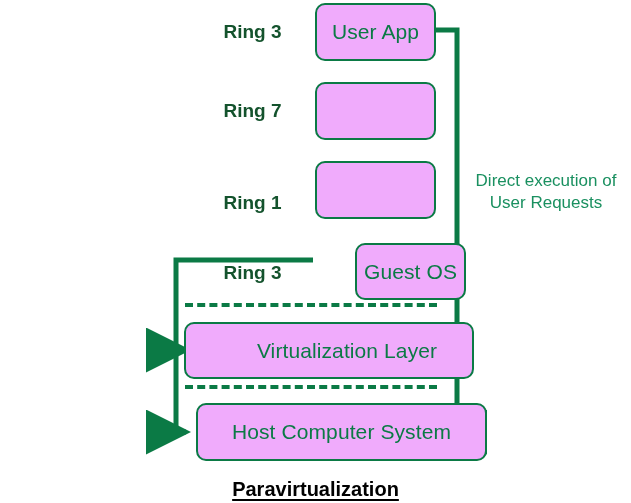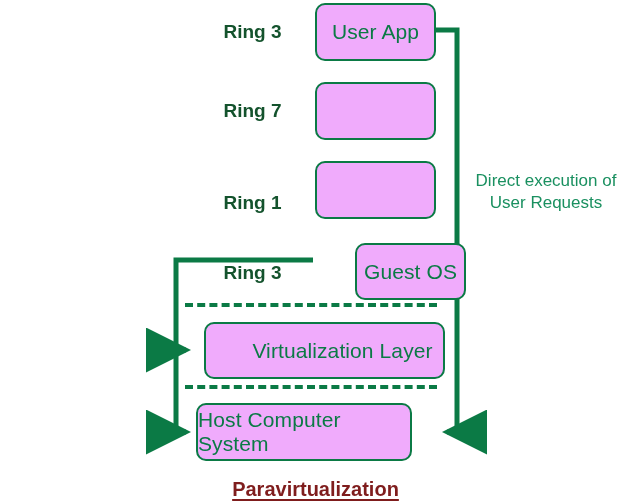--- a/index.html
+++ b/index.html
@@ -40,21 +40,21 @@
   .side-label {
     position: absolute;
     color: #1a9060;
     font-size: 17px;
     line-height: 22px;
     text-align: center;
     white-space: pre-line;
   }
   .title {
     position: absolute;
-    color: #7f1d1d;
+    color: #000000;
     font-size: 20px;
     font-weight: bold;
     text-decoration: underline;
     text-underline-offset: 3px;
     white-space: nowrap;
   }
   .dashed {
     position: absolute;
     height: 0;
     border-top: 4px dashed #0b7a45;
@@ -107,24 +107,24 @@
   <div class="box" style="left:315px; top:161px; width:121px; height:58px;">
     <span></span>
   </div>
   <div class="box" style="left:315px; top:243px; width:111px; height:57px;margin-left:40px;">
     <span>Guest OS</span>
   </div>
 
   <div class="dashed" style="left:185px; top:303px; width:252px;"></div>
   <div class="dashed" style="left:185px; top:385px; width:252px;"></div>
 
-  <div class="box" style="left:204px; top:322px; width:241px; height:57px;padding-left:36px;">
+  <div class="box" style="left:184px; top:322px; width:290px; height:57px;padding-left:36px;">
     <span>Virtualization Layer</span>
   </div>
-  <div class="box" style="left:196px; top:403px; width:216px; height:58px;">
+  <div class="box" style="left:196px; top:403px; width:291px; height:58px;">
     <span>Host Computer System</span>
   </div>
 
   <div class="side-label" style="left:466px; top:170px; width:160px;">Direct execution of
 User Requests</div>
 
   <div class="title" style="left:0px; top:478px; width:631px; text-align:center;">Paravirtualization</div>
 
 </div>
 

